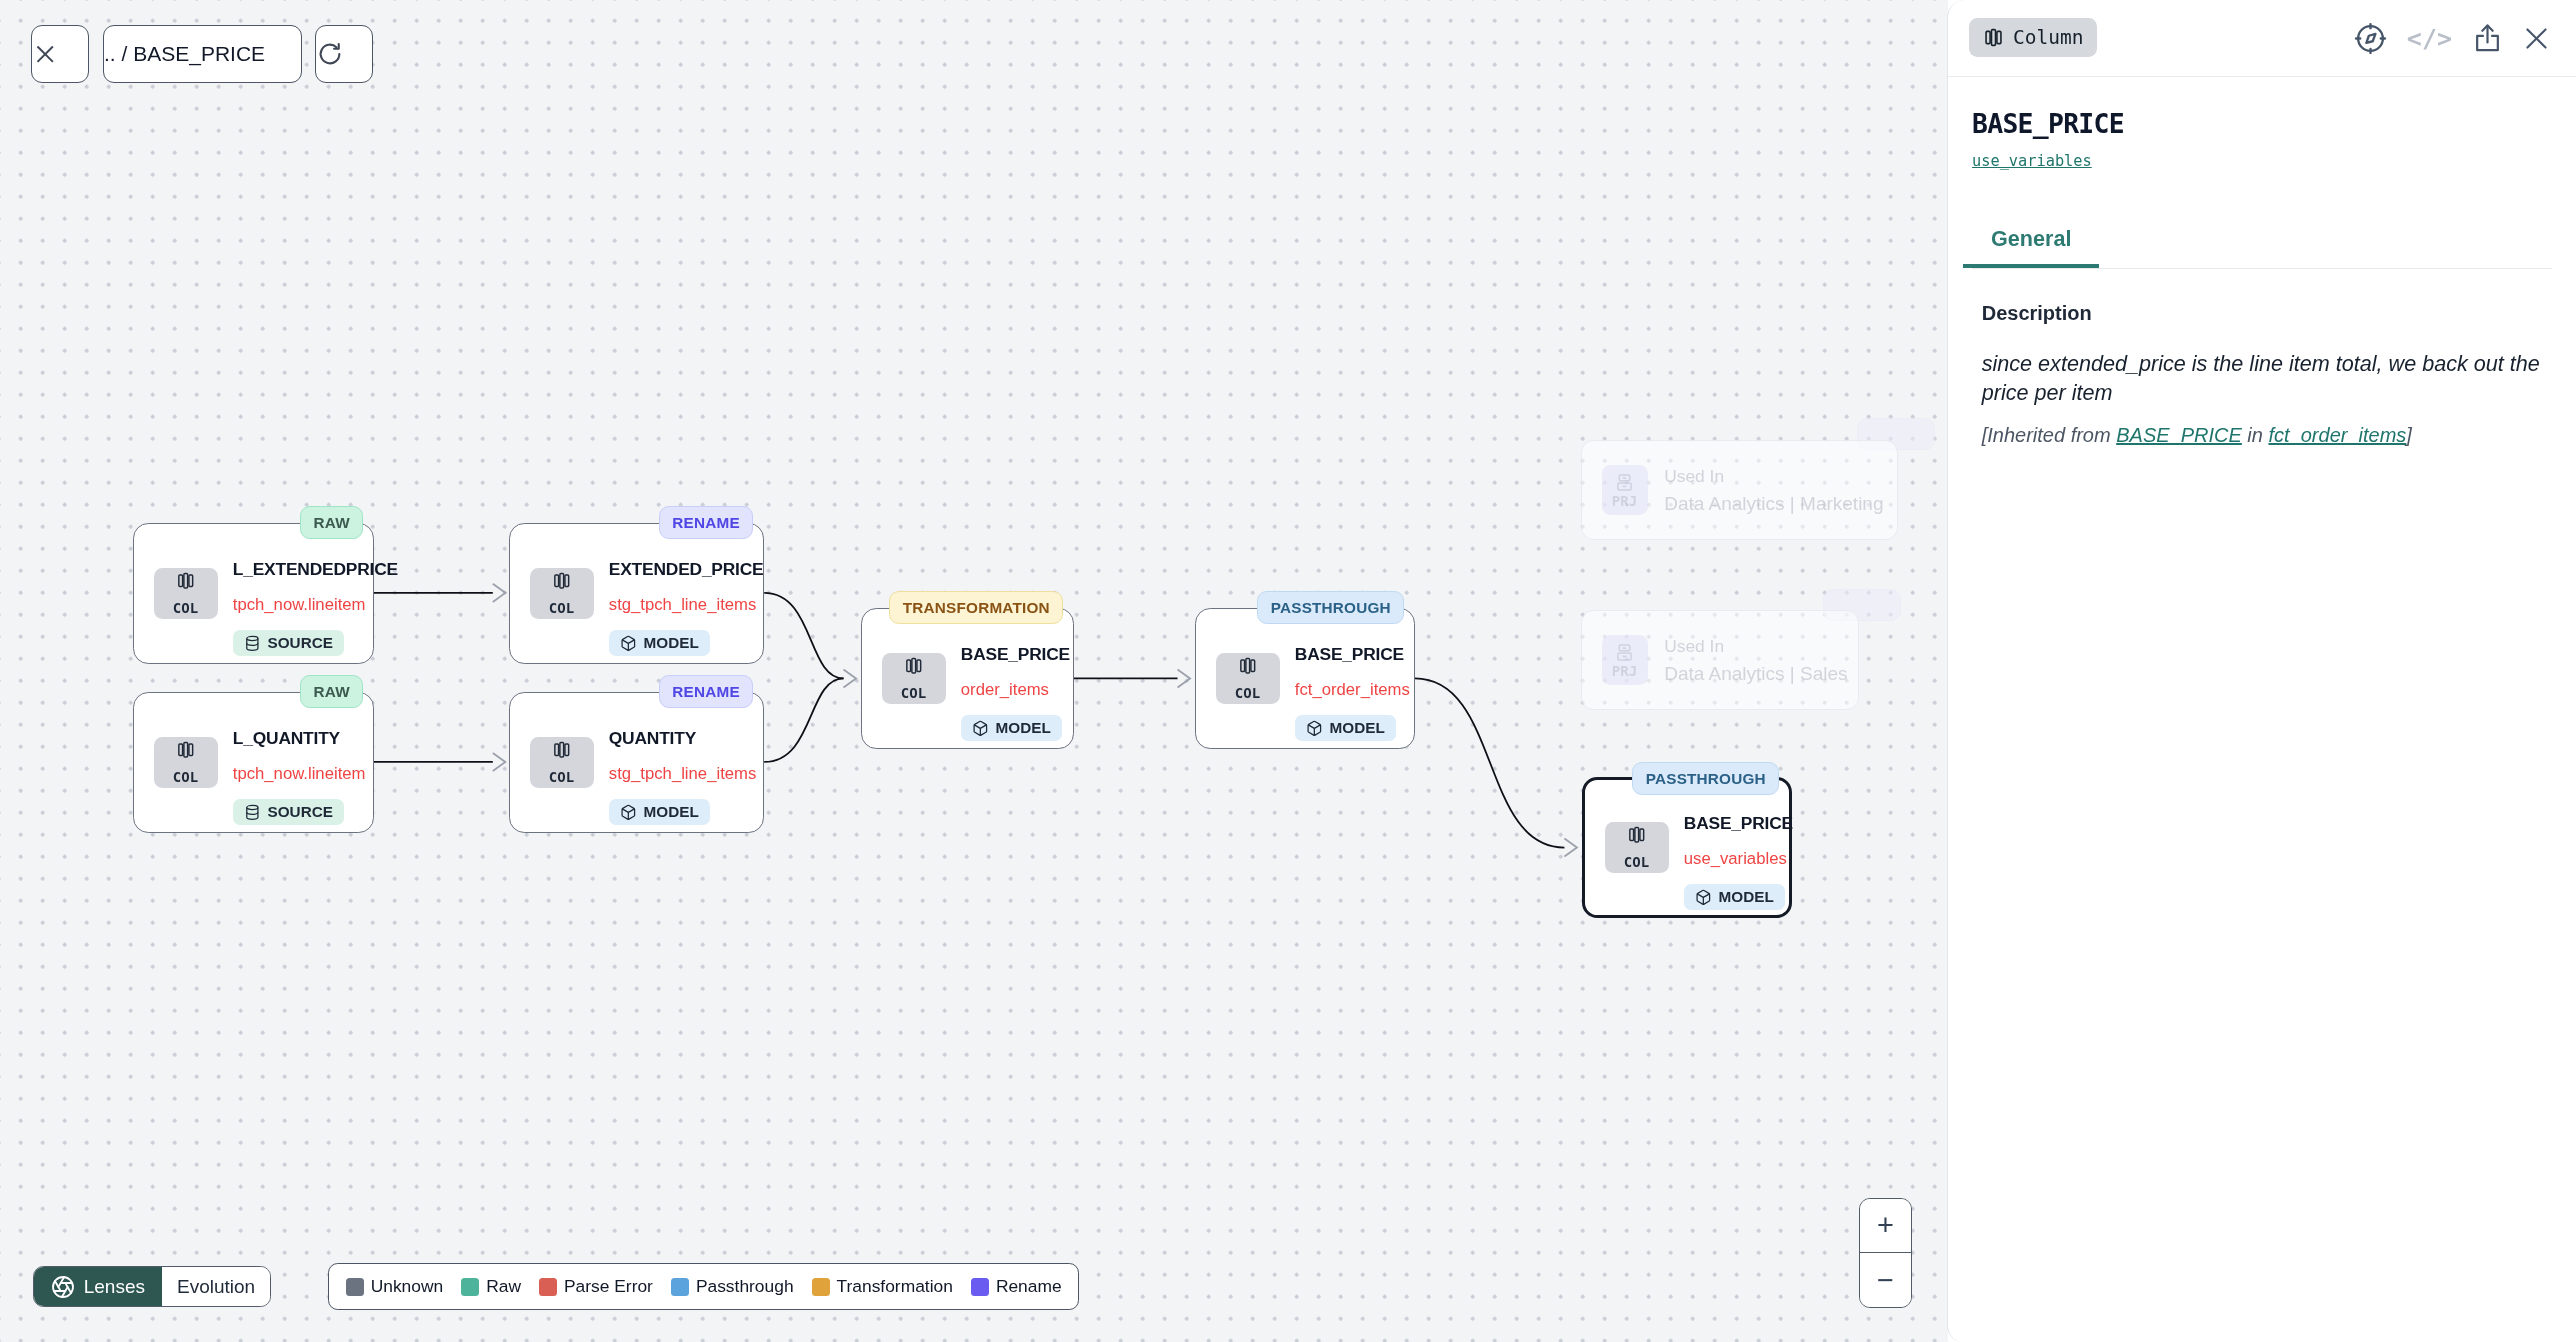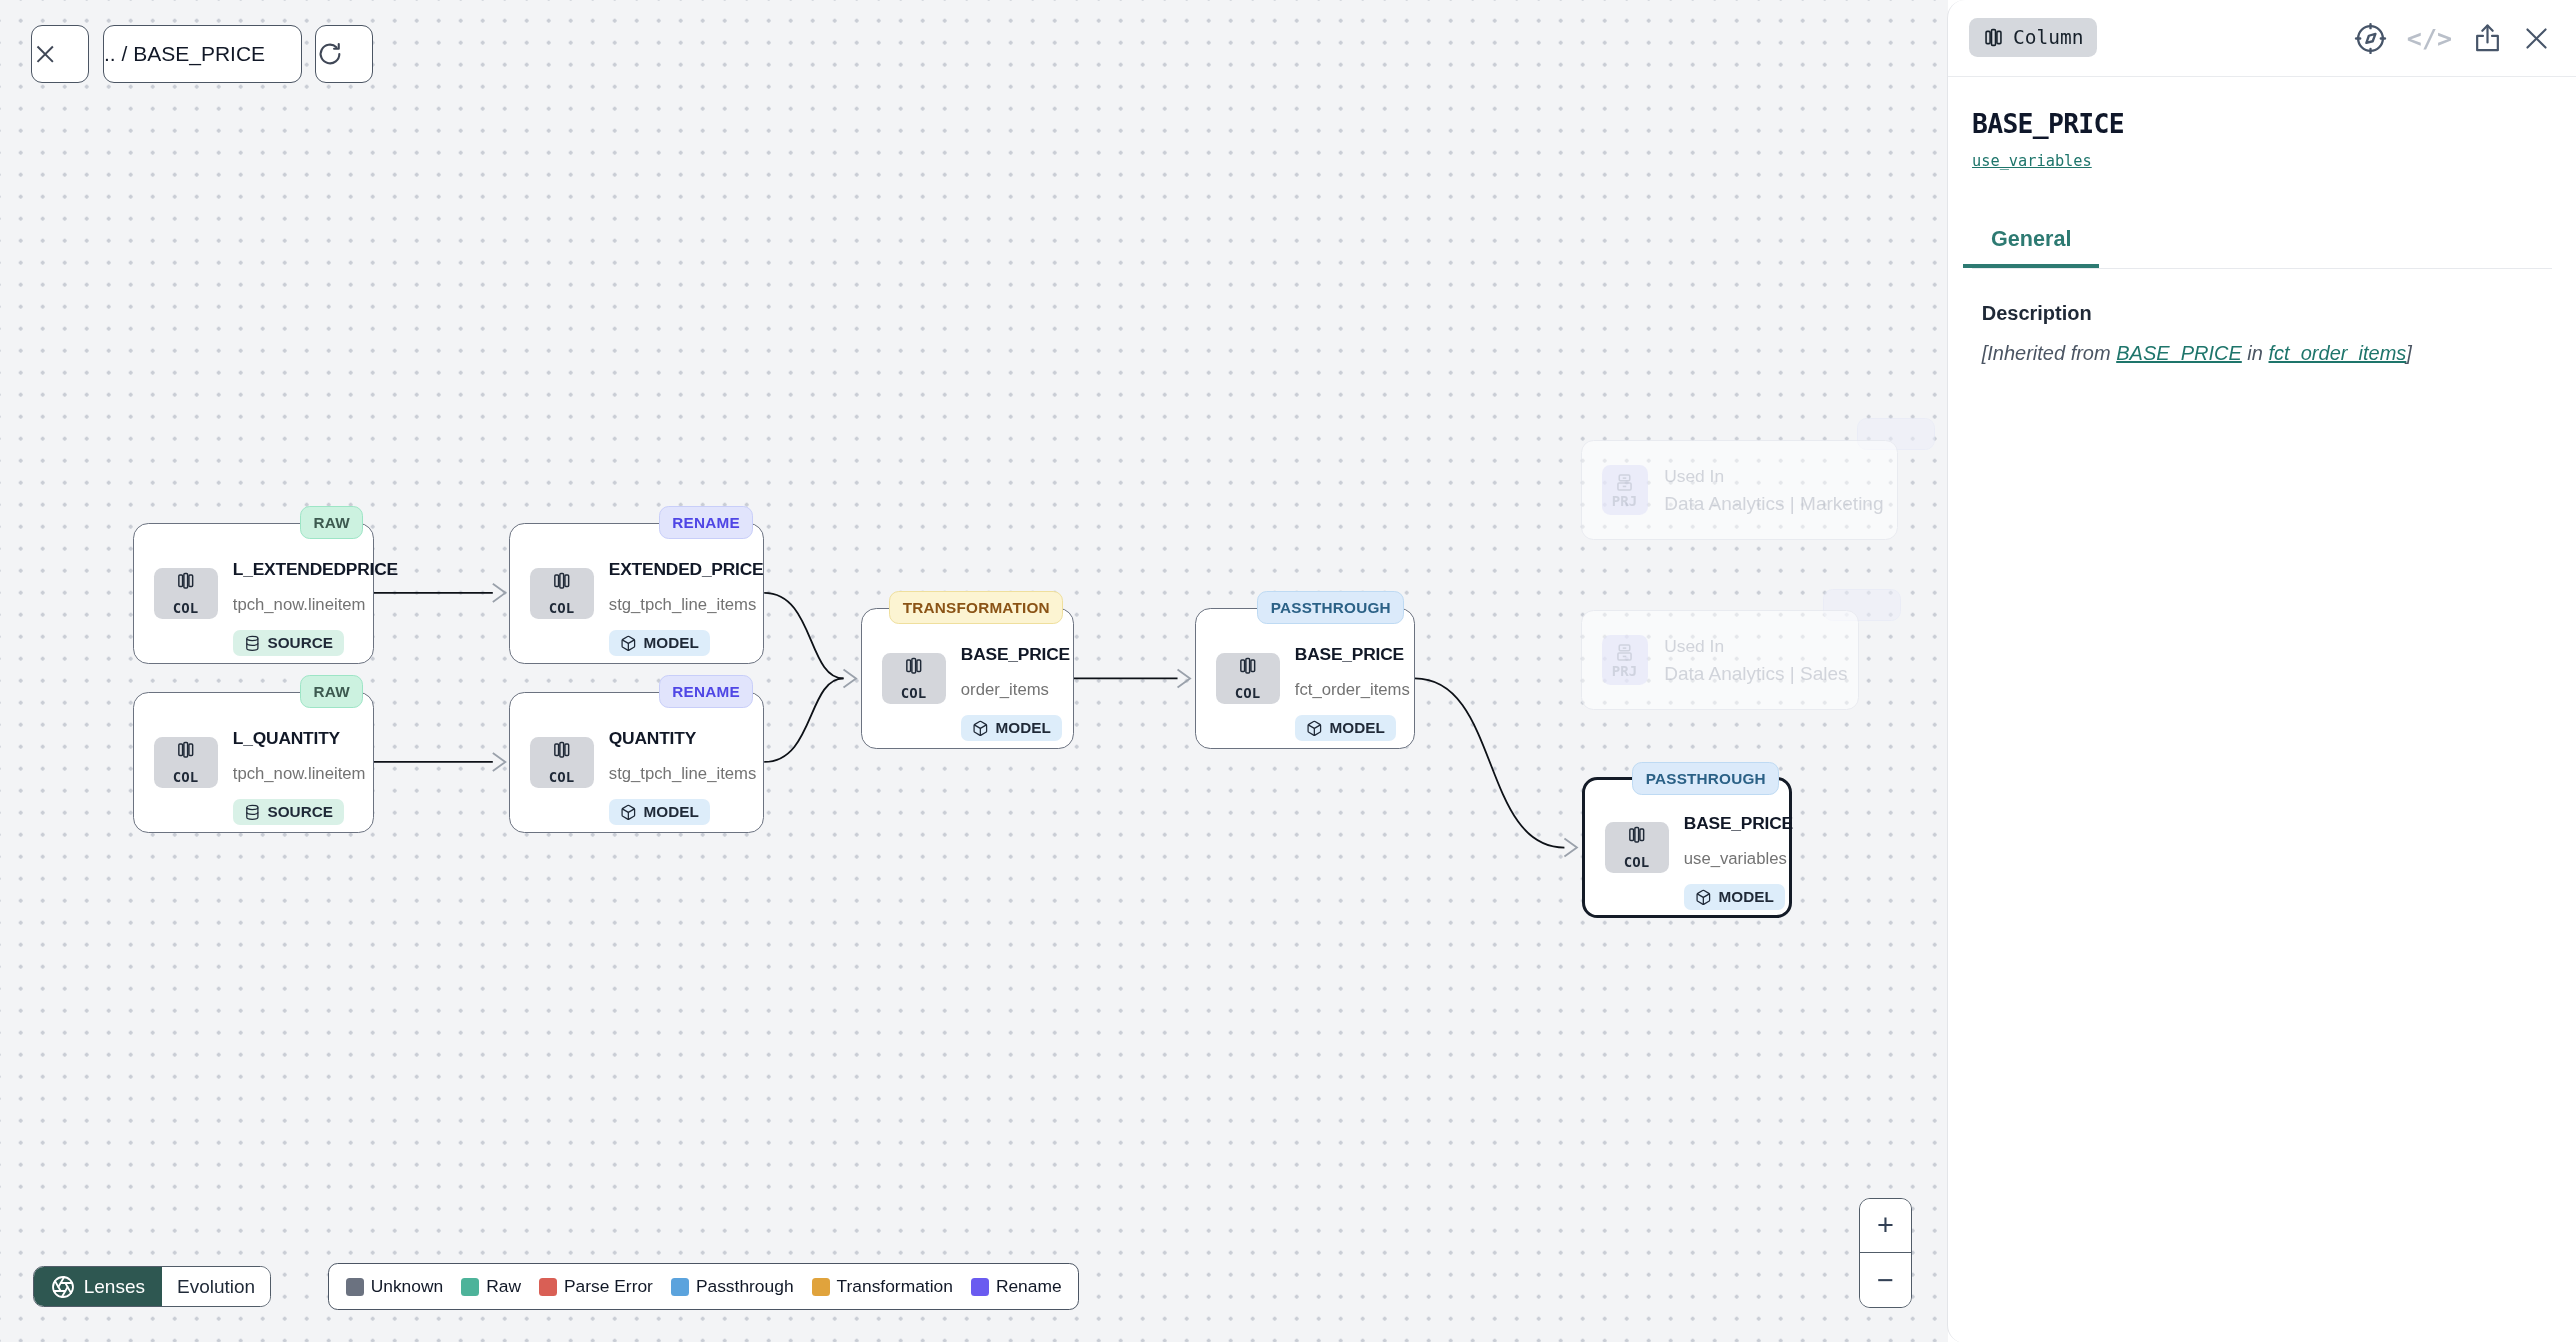--- a/index.html
+++ b/index.html
@@ -22,21 +22,21 @@
   
   .node { position:absolute; height:141px; background:#fff; border:1.7px solid #6b7280;
     border-radius:15.3px; display:flex; align-items:center; gap:15.3px; padding:0 16.7px 0 19.5px; }
   .node.selected { border:3.5px solid #141b27; }
   .colbox { flex:none; width:64px; height:51px; background:#d4d6db; border-radius:8.4px;
     display:flex; flex-direction:column; align-items:center; justify-content:center; gap:9px; }
   .colbox svg { stroke:#1f2937; }
   .colbox span { font-family:"DejaVu Sans Mono", monospace; font-size:14px; font-weight:700; color:#1f2937; }
   .nbody { display:flex; flex-direction:column; gap:15px; min-width:0;margin-top:28px; }
   .ntitle { font-size:17.4px; font-weight:700; letter-spacing:-0.2px; white-space:nowrap; color:#111827; }
-  .nsub { font-size:16.7px; color:#737373; white-space:nowrap; }
+  .nsub { font-size:16.7px; color:#ef4444; white-space:nowrap; }
   .chip { display:inline-flex; align-items:center; gap:7px; width:max-content;
     padding:4.2px 11px; border-radius:7px; font-size:15.3px; font-weight:700; color:#1f2937; }
   .chip svg { stroke:#1f2937; }
   .chip.source { background:#d9f1e7; }
   .chip.model  { background:#ddedfa; }
   .badge { position:absolute; top:-18px; right:9.7px; height:33px; padding:0 12.5px; border-radius:9.7px;
     display:flex; align-items:center; font-size:15.3px; font-weight:700; letter-spacing:0.2px; }
   .badge.raw            { background:#ccf2e0; border:1.4px solid #9de5c6; color:#3d5a50; }
   .badge.rename         { background:#e1e4fc; border:1.4px solid #c8cef9; color:#4f46e5; }
   .badge.transformation { background:#fcf4d2; border:1.4px solid #efdf9d; color:#8a5316; }
@@ -462,17 +462,18 @@
 
     <div class="pbody">
       <h1 class="ptitle">BASE_PRICE</h1>
       <a class="plink">use_variables</a>
 
       <div class="tabs">
         <div class="tab">General</div>
       </div>
 
       <h2 class="sect-h">Description</h2>
+      <p class="desc">since extended_price is the line item total, we back out the price per item</p>
       <p class="inherited"><span>[Inherited from </span><a>BASE_PRICE</a><span> in </span><a>fct_order_items</a><span>]</span></p>
     </div>
   </aside>
 </div>
 
 
 </body></html>

